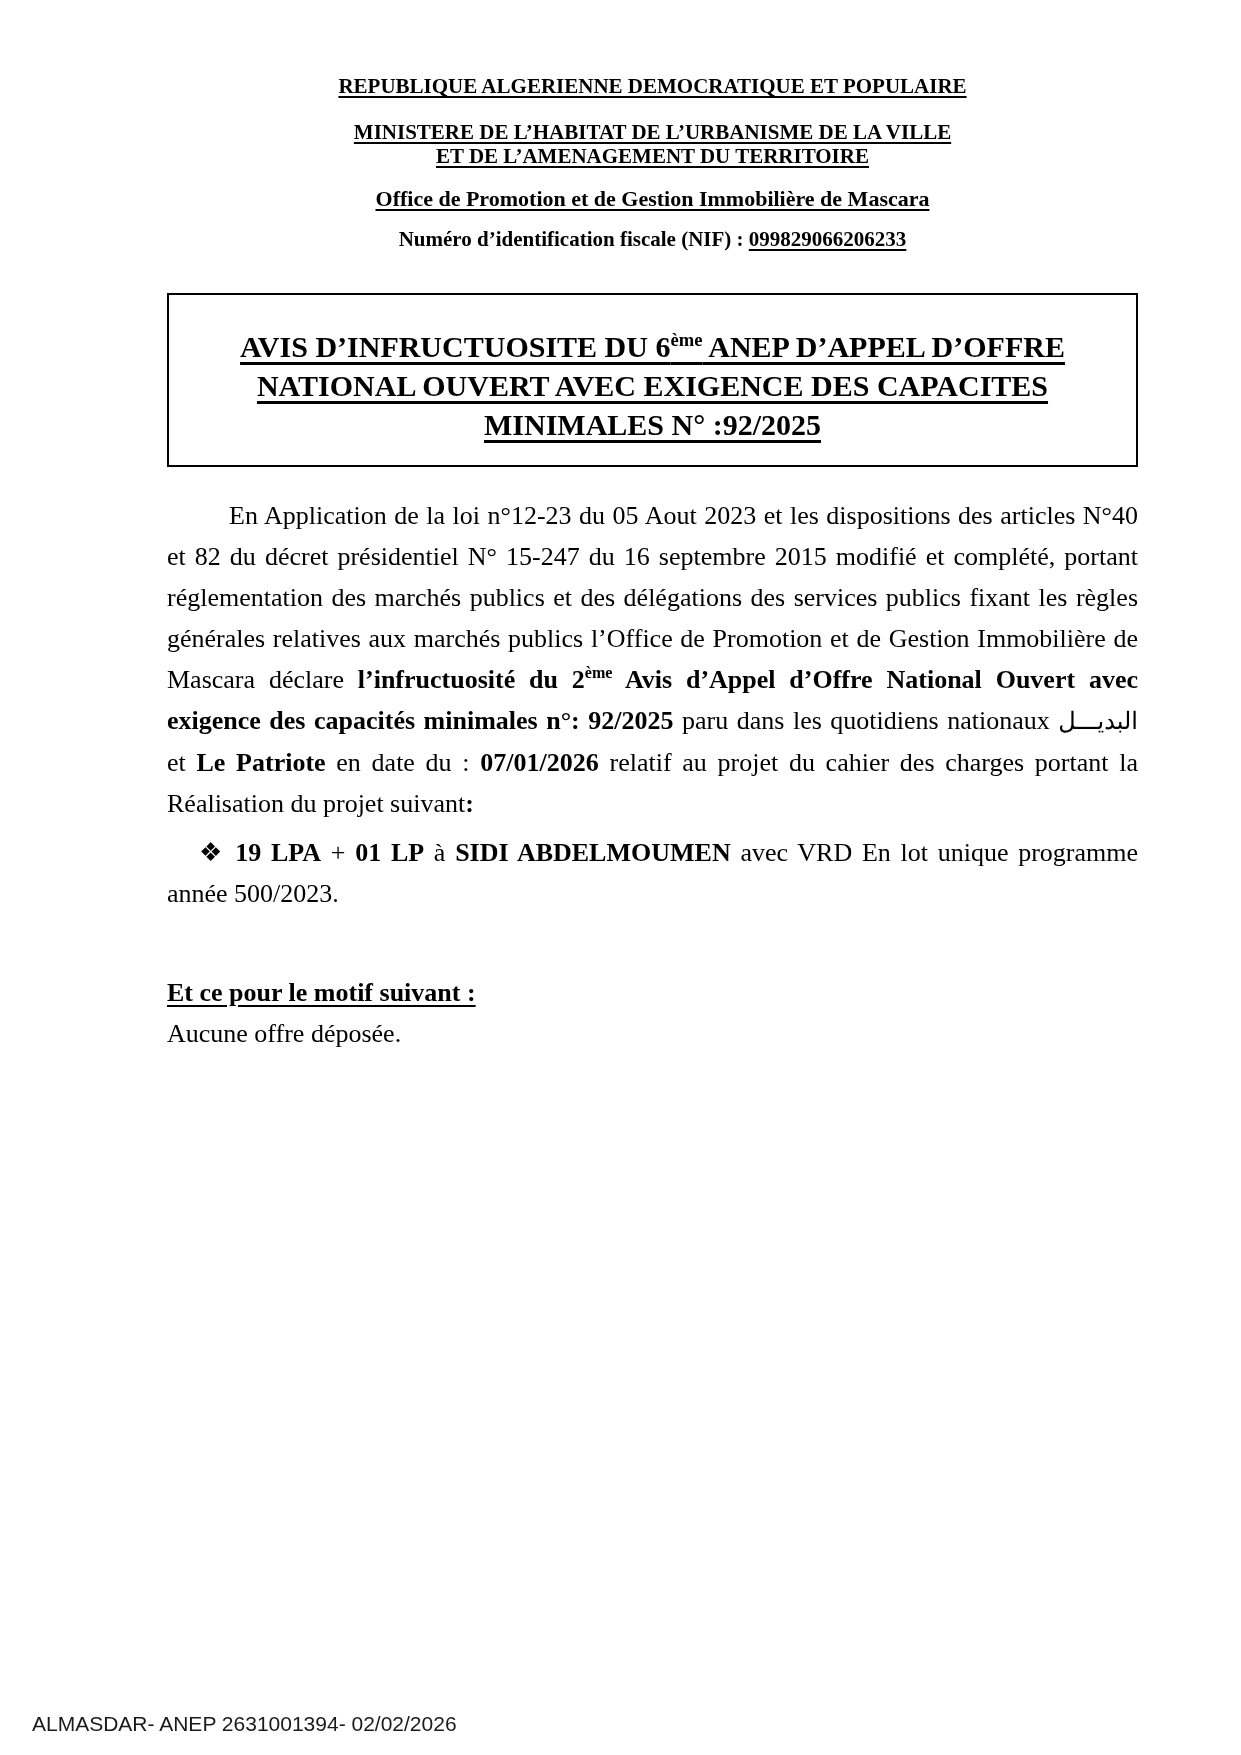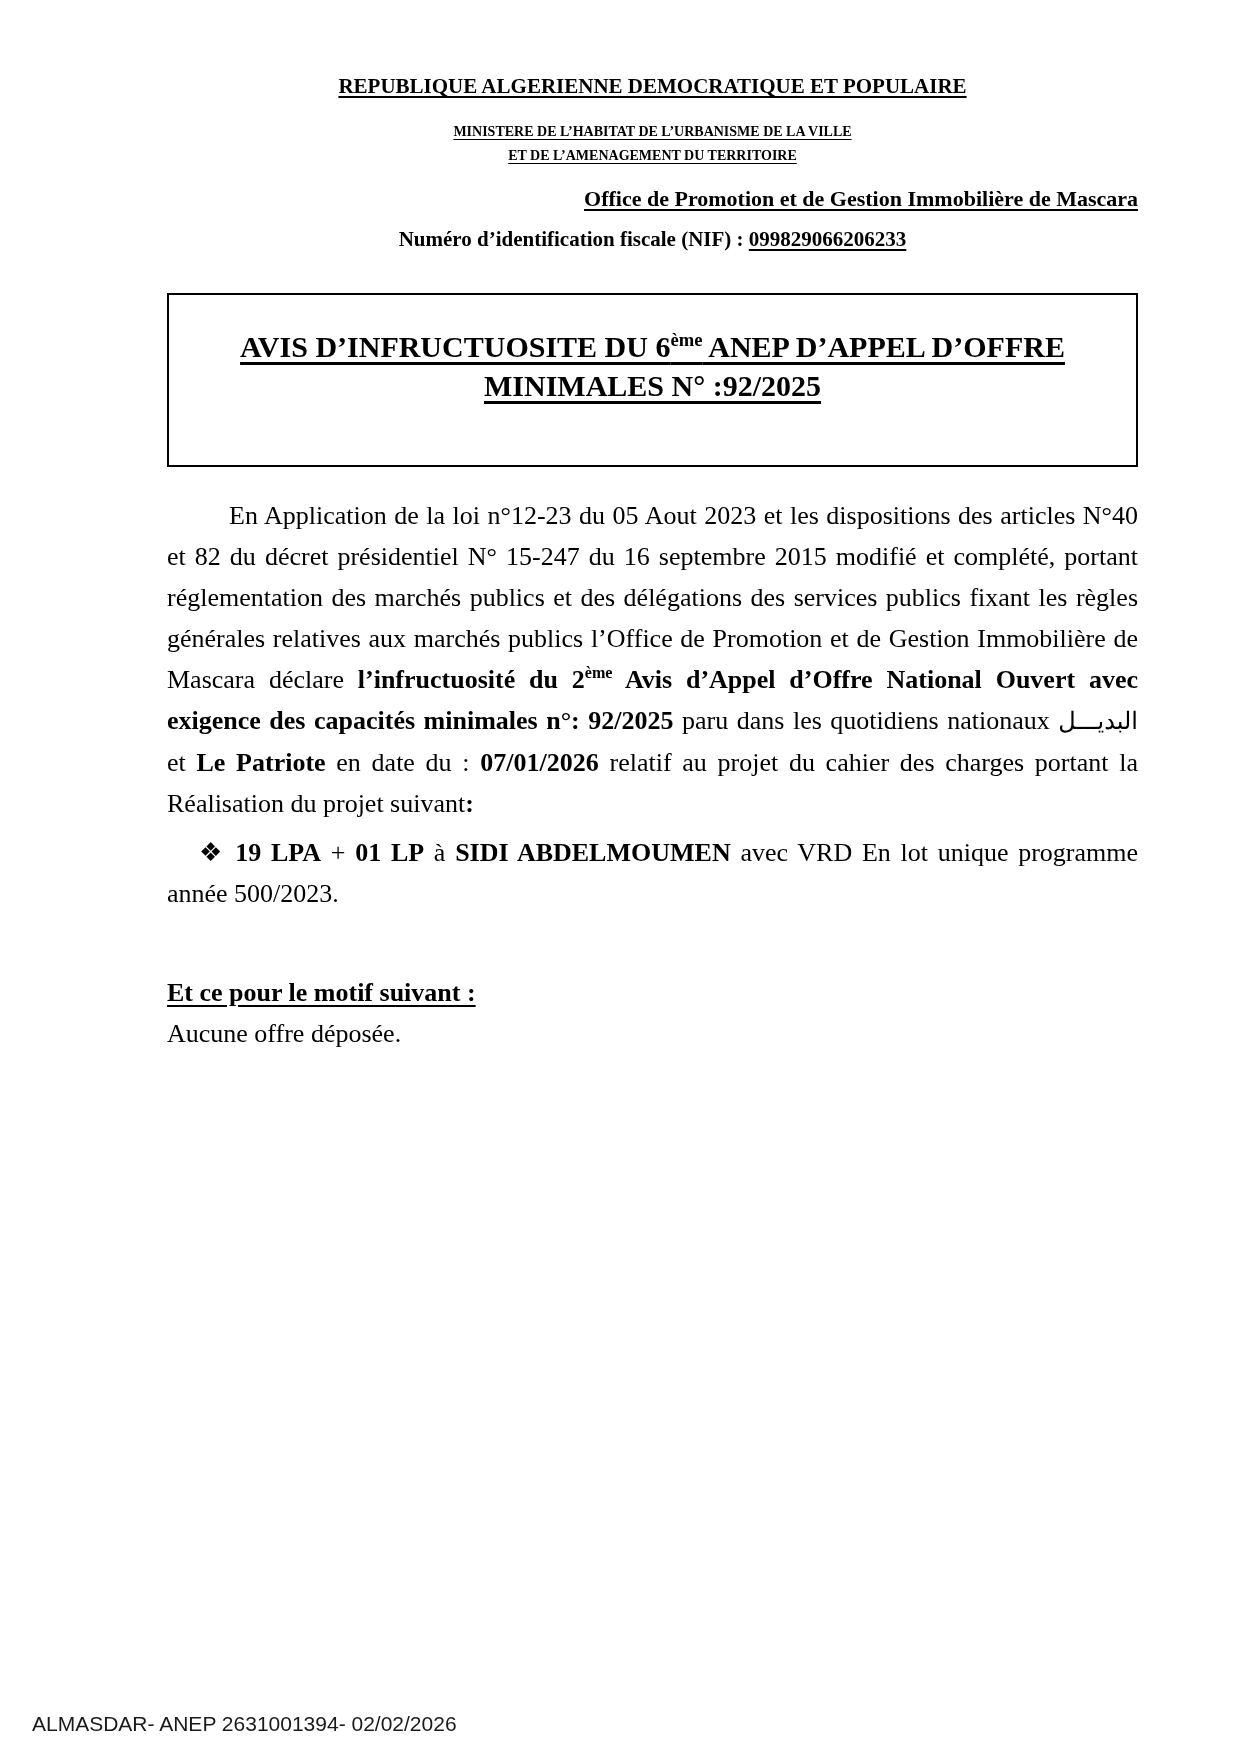--- a/index.html
+++ b/index.html
@@ -15,22 +15,22 @@
     overflow: hidden;
     margin-left: 32px;
   }
   .center { text-align: center; }
   .b { font-weight: bold; }
   .u  { text-decoration: underline; text-underline-offset: 3px; }
   .u2 { text-decoration: underline; text-decoration-thickness: 2px; text-underline-offset: 4px; }
 
   
   .republic-line  { margin: 62px 0 0 0; font-size: 21px; line-height: 24px; }
-  .ministry-block { margin: 22px 0 0 0; font-size: 14px; line-height: 24px; }
-  .office-line    { margin: 18px 0 0 0; font-size: 22px; line-height: 25px; text-align: right; }
+  .ministry-block { margin: 22px 0 0 0; font-size: 21px; line-height: 24px; }
+  .office-line    { margin: 18px 0 0 0; font-size: 22px; line-height: 25px; }
   .nif-line       { margin: 16px 0 0 0; font-size: 21px; line-height: 24px; }
 
   
   .notice-box {
     box-sizing: border-box;
     margin-top: 42px;
     height: 174px;
     border: 2px solid #000000;
     padding-top: 32px;
   }
@@ -99,20 +99,21 @@
     </p>
 
     <p class="nif-line center">
       <span class="b">Numéro d’identification fiscale (NIF) : </span><span class="b u">099829066206233</span>
     </p>
   </header>
 
   <section class="notice-box">
     <div class="notice-title center">
       <span class="title-line"><span>AVIS  D’INFRUCTUOSITE DU 6</span><sup>ème</sup><span> ANEP D’APPEL D’OFFRE</span></span>
+      <span class="title-line">NATIONAL OUVERT AVEC EXIGENCE DES CAPACITES</span>
       <span class="title-line">MINIMALES N° :92/2025</span>
     </div>
   </section>
 
   <main class="body-text">
     <p class="para1"><span>En  Application de la loi n°12-23 du 05 Aout 2023 et les dispositions des articles N°40 et 82 du décret présidentiel  N° 15-247 du 16 septembre 2015 modifié  et complété,  portant réglementation des marchés publics et des délégations des services publics fixant les règles générales relatives aux marchés publics l’Office de Promotion et de Gestion Immobilière de Mascara déclare </span><span class="b">l’infructuosité du 2</span><sup class="b">ème</sup><span class="b"> Avis d’Appel d’Offre National Ouvert avec exigence des capacités minimales n°: 92/2025</span><span>  paru dans les quotidiens nationaux </span><span class="arabic" dir="rtl">البديـــل</span><span> et </span><span class="b">Le Patriote</span><span> en date du : </span><span class="b">07/01/2026</span><span> relatif au projet du cahier des charges portant la Réalisation du projet suivant</span><span class="b">:</span></p>
 
     <p class="bullet-para"><span>❖ </span><span class="b">19 LPA</span><span> + </span><span class="b">01 LP</span><span> à </span><span class="b">SIDI ABDELMOUMEN</span><span>  avec VRD En lot unique programme année 500/2023.</span></p>
 
 

